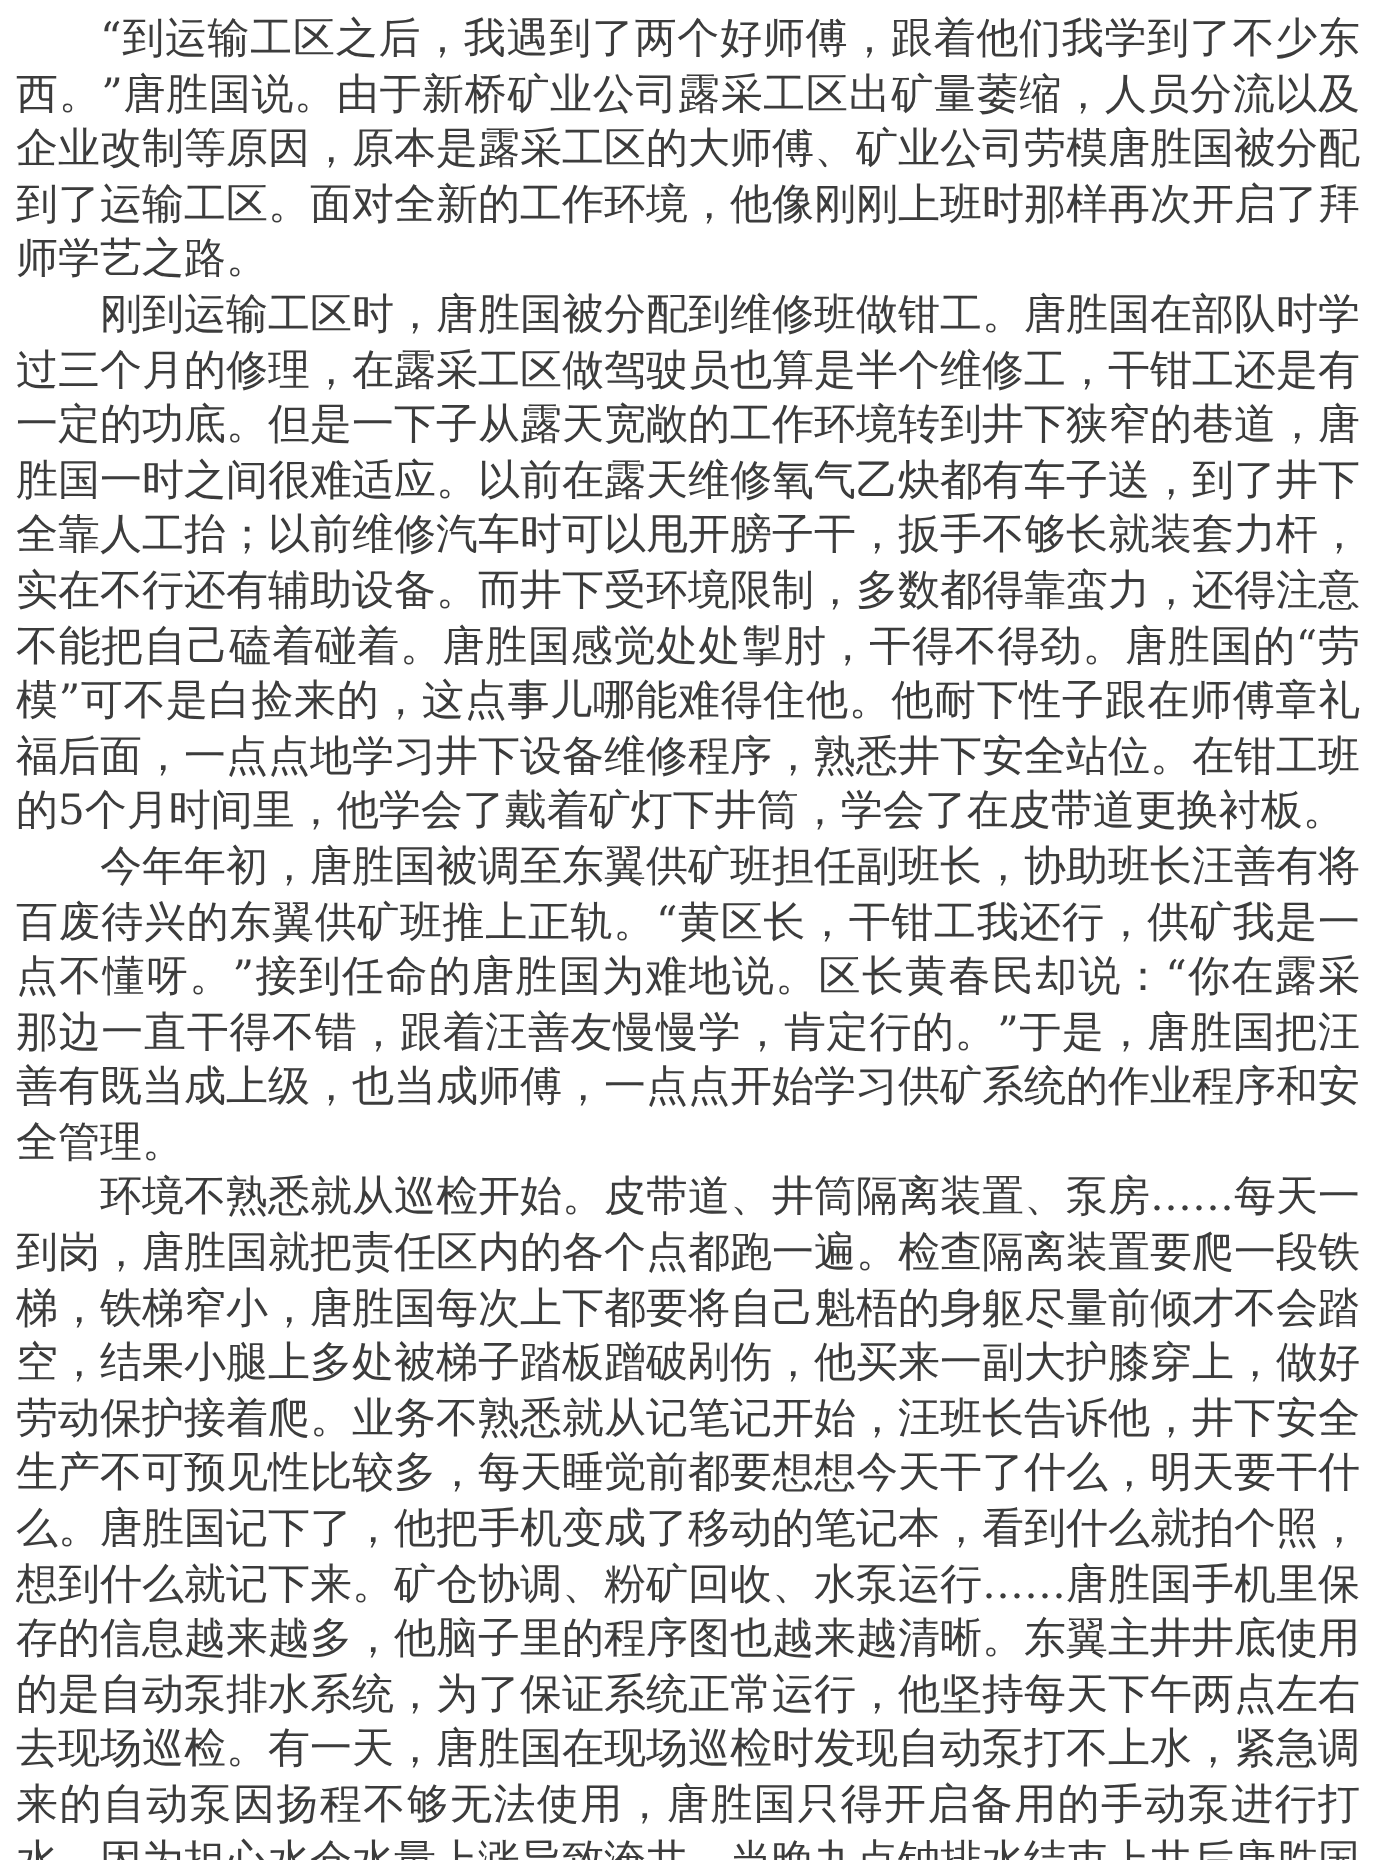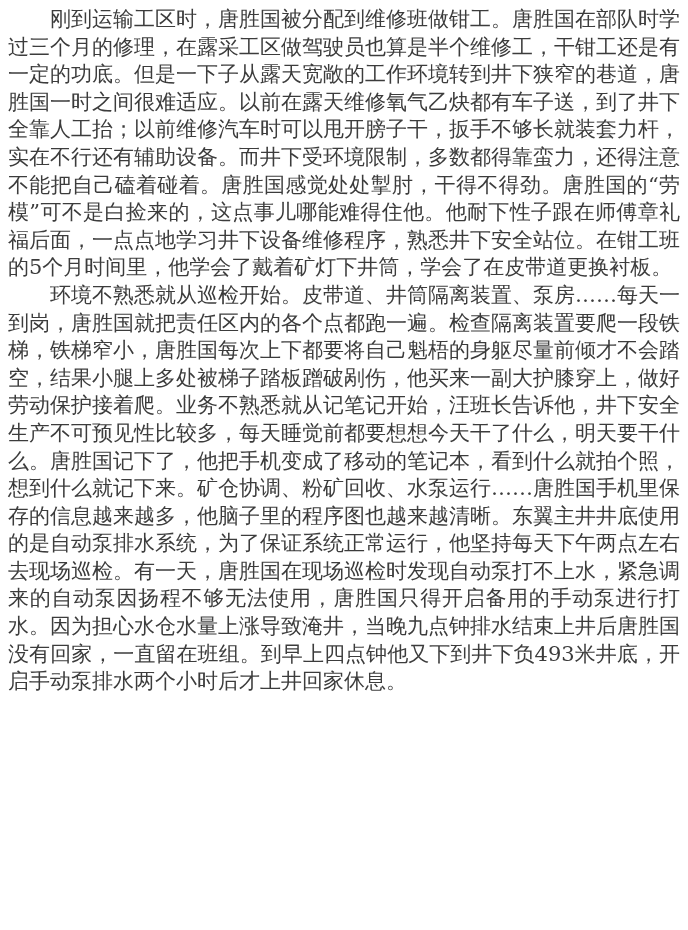--- a/index.html
+++ b/index.html
@@ -31,17 +31,19 @@
     padding: 0;
     text-indent: 2em;
     word-break: break-all;
   }
 </style>
 </head>
 <body>
 
 <div class="page">
   <div class="article">
+    <p>“到运输工区之后，我遇到了两个好师傅，跟着他们我学到了不少东西。”唐胜国说。由于新桥矿业公司露采工区出矿量萎缩，人员分流以及企业改制等原因，原本是露采工区的大师傅、矿业公司劳模唐胜国被分配到了运输工区。面对全新的工作环境，他像刚刚上班时那样再次开启了拜师学艺之路。</p>
     <p>刚到运输工区时，唐胜国被分配到维修班做钳工。唐胜国在部队时学过三个月的修理，在露采工区做驾驶员也算是半个维修工，干钳工还是有一定的功底。但是一下子从露天宽敞的工作环境转到井下狭窄的巷道，唐胜国一时之间很难适应。以前在露天维修氧气乙炔都有车子送，到了井下全靠人工抬；以前维修汽车时可以甩开膀子干，扳手不够长就装套力杆，实在不行还有辅助设备。而井下受环境限制，多数都得靠蛮力，还得注意不能把自己磕着碰着。唐胜国感觉处处掣肘，干得不得劲。唐胜国的“劳模”可不是白捡来的，这点事儿哪能难得住他。他耐下性子跟在师傅章礼福后面，一点点地学习井下设备维修程序，熟悉井下安全站位。在钳工班的5个月时间里，他学会了戴着矿灯下井筒，学会了在皮带道更换衬板。</p>
+    <p>今年年初，唐胜国被调至东翼供矿班担任副班长，协助班长汪善有将百废待兴的东翼供矿班推上正轨。“黄区长，干钳工我还行，供矿我是一点不懂呀。”接到任命的唐胜国为难地说。区长黄春民却说：“你在露采那边一直干得不错，跟着汪善友慢慢学，肯定行的。”于是，唐胜国把汪善有既当成上级，也当成师傅，一点点开始学习供矿系统的作业程序和安全管理。</p>
     <p>环境不熟悉就从巡检开始。皮带道、井筒隔离装置、泵房……每天一到岗，唐胜国就把责任区内的各个点都跑一遍。检查隔离装置要爬一段铁梯，铁梯窄小，唐胜国每次上下都要将自己魁梧的身躯尽量前倾才不会踏空，结果小腿上多处被梯子踏板蹭破剐伤，他买来一副大护膝穿上，做好劳动保护接着爬。业务不熟悉就从记笔记开始，汪班长告诉他，井下安全生产不可预见性比较多，每天睡觉前都要想想今天干了什么，明天要干什么。唐胜国记下了，他把手机变成了移动的笔记本，看到什么就拍个照，想到什么就记下来。矿仓协调、粉矿回收、水泵运行……唐胜国手机里保存的信息越来越多，他脑子里的程序图也越来越清晰。东翼主井井底使用的是自动泵排水系统，为了保证系统正常运行，他坚持每天下午两点左右去现场巡检。有一天，唐胜国在现场巡检时发现自动泵打不上水，紧急调来的自动泵因扬程不够无法使用，唐胜国只得开启备用的手动泵进行打水。因为担心水仓水量上涨导致淹井，当晚九点钟排水结束上井后唐胜国没有回家，一直留在班组。到早上四点钟他又下到井下负493米井底，开启手动泵排水两个小时后才上井回家休息。</p>
 
   </div>
 </div>
 
 </body></html>

